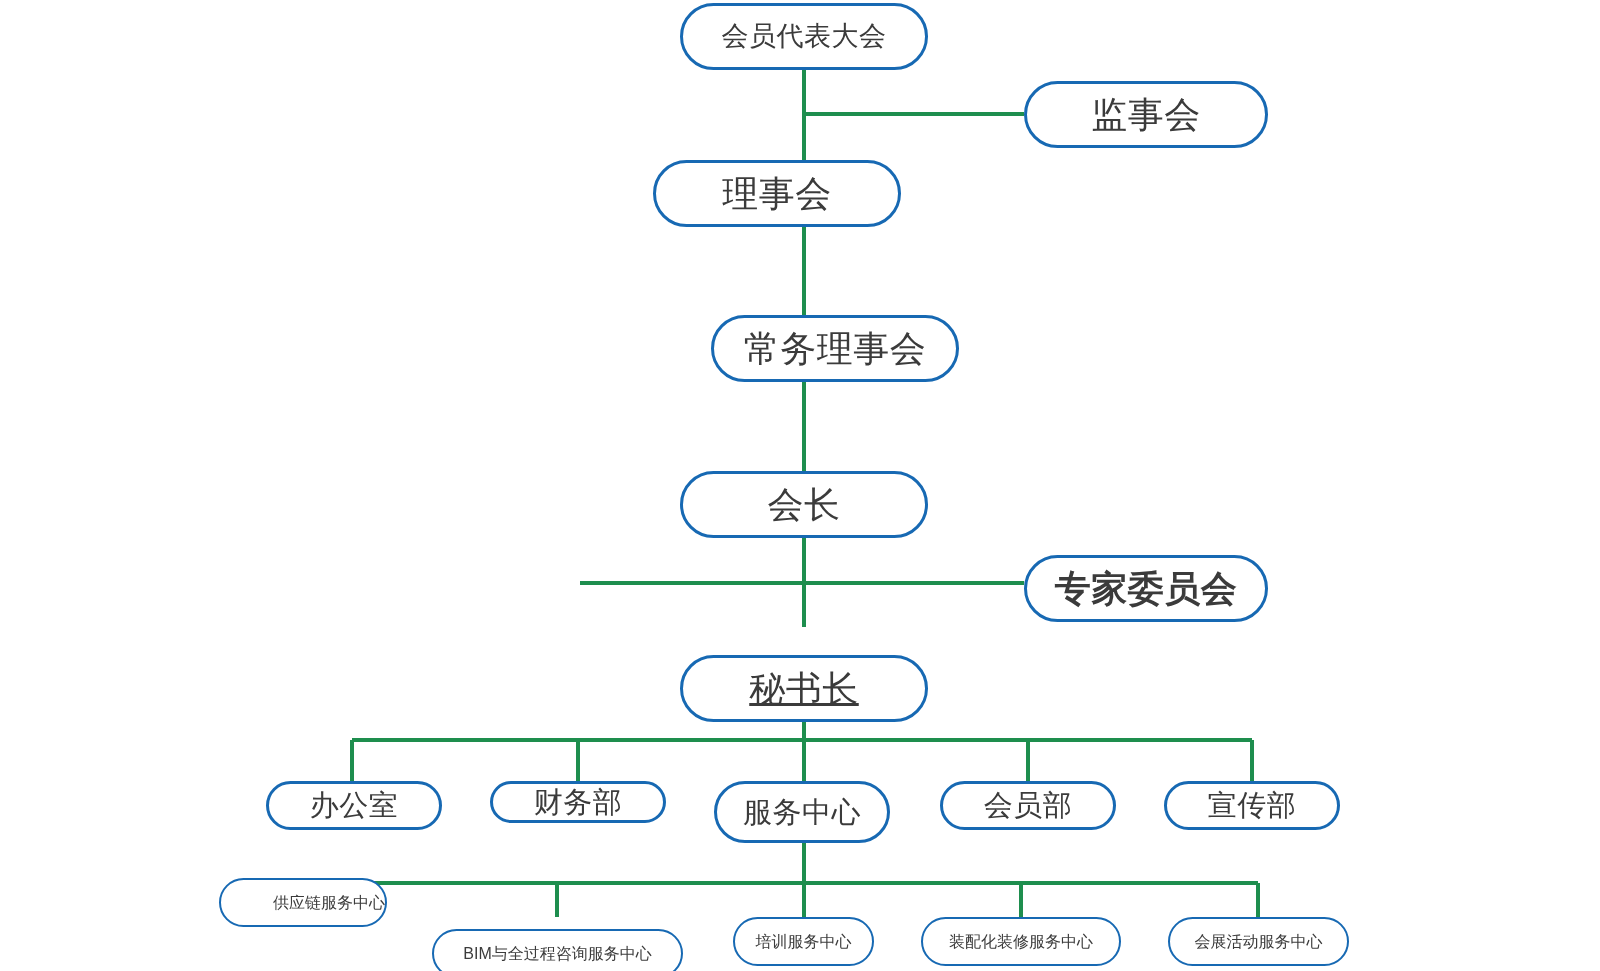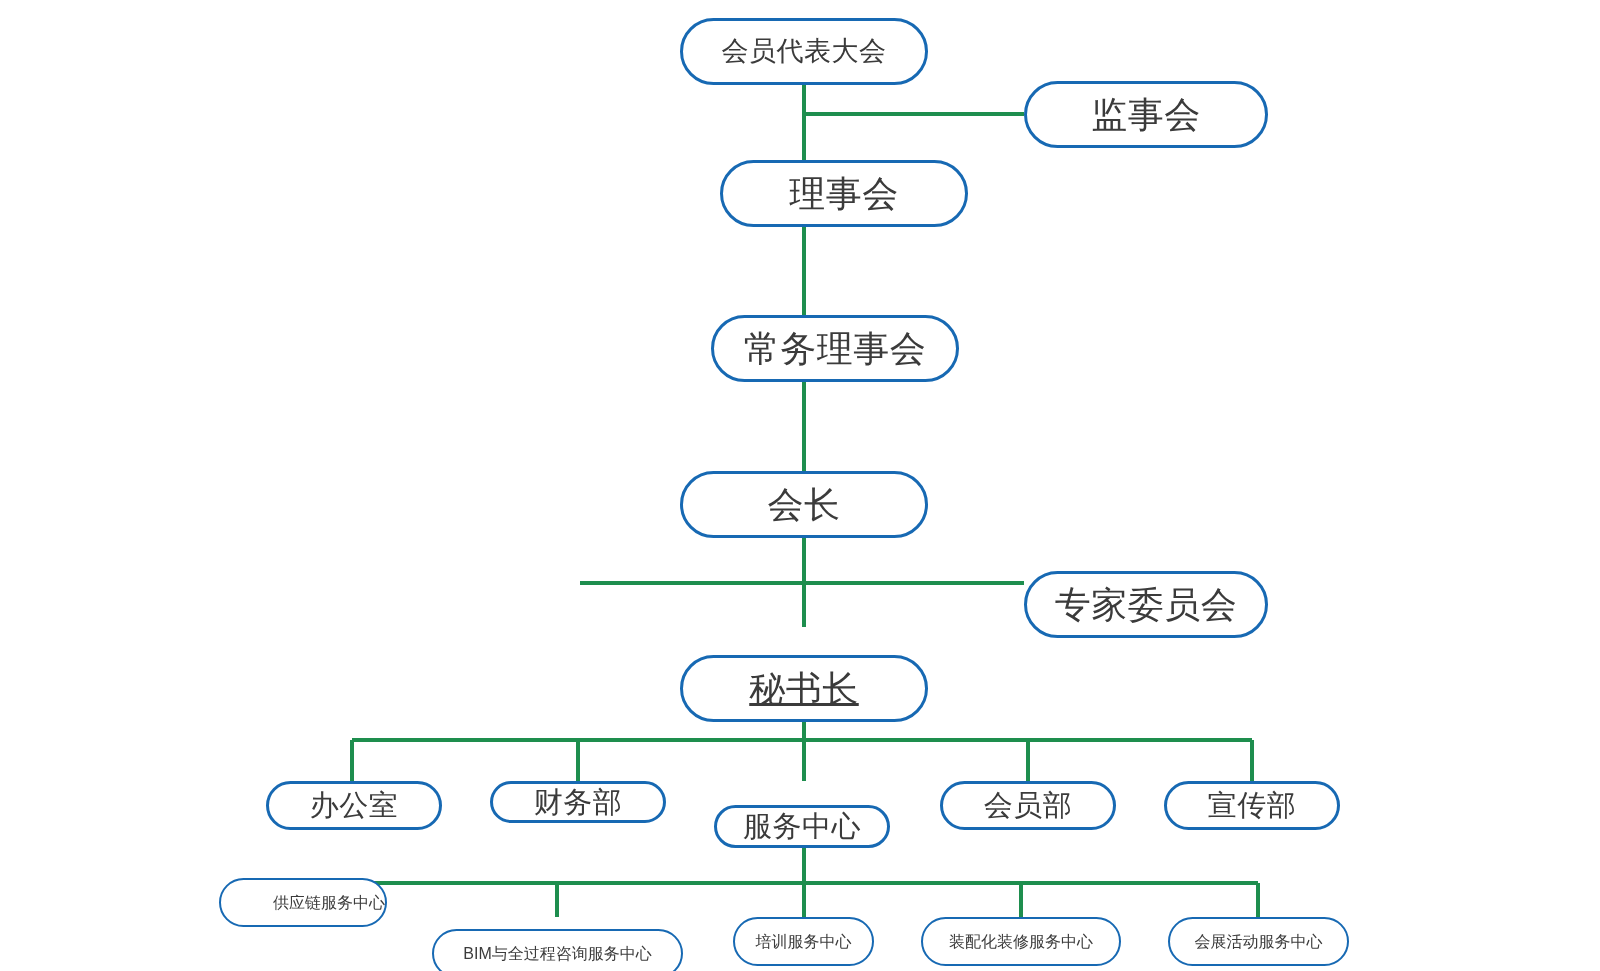--- a/index.html
+++ b/index.html
@@ -86,58 +86,58 @@
       <path d="M 804 830 L 804 883"></path>
       <path d="M 303 883 L 1258 883"></path>
       <path d="M 303 883 L 303 917"></path>
       <path d="M 557 883 L 557 917"></path>
       <path d="M 804 883 L 804 917"></path>
       <path d="M 1021 883 L 1021 917"></path>
       <path d="M 1258 883 L 1258 917"></path>
     </g>
   </svg>
 
-  <div class="node tier-top" style="left:680px; top:18px; width:248px; height:67px;">
+  <div class="node tier-top" style="left:680px; top:3px; width:248px; height:67px;">
     <span class="node-label">会员代表大会</span>
   </div>
 
   <div class="node tier-mid" style="left:1024px; top:81px; width:244px; height:67px;">
     <span class="node-label">监事会</span>
   </div>
 
-  <div class="node tier-mid" style="left:720px; top:160px; width:248px; height:67px;">
+  <div class="node tier-mid" style="left:653px; top:160px; width:248px; height:67px;">
     <span class="node-label">理事会</span>
   </div>
 
   <div class="node tier-mid" style="left:711px; top:315px; width:248px; height:67px;">
     <span class="node-label">常务理事会</span>
   </div>
 
   <div class="node tier-mid" style="left:680px; top:471px; width:248px; height:67px;">
     <span class="node-label">会长</span>
   </div>
 
 
-  <div class="node tier-mid" style="left:1024px; top:571px; width:244px; height:67px;">
+  <div class="node tier-mid" style="left:1024px; top:555px; width:244px; height:67px;font-weight:bold;">
     <span class="node-label">专家委员会</span>
   </div>
 
   <div class="node tier-mid" style="left:680px; top:655px; width:248px; height:67px;text-decoration:underline;">
     <span class="node-label">秘书长</span>
   </div>
 
   <div class="node tier-dept" style="left:266px; top:781px; width:176px; height:49px;">
     <span class="node-label">办公室</span>
   </div>
 
   <div class="node tier-dept" style="left:490px; top:781px; width:176px; height:42px;">
     <span class="node-label">财务部</span>
   </div>
 
-  <div class="node tier-dept" style="left:714px; top:781px; width:176px; height:43px;margin-top:24px;">
+  <div class="node tier-dept" style="left:714px; top:781px; width:176px; height:62px;">
     <span class="node-label">服务中心</span>
   </div>
 
   <div class="node tier-dept" style="left:940px; top:781px; width:176px; height:49px;">
     <span class="node-label">会员部</span>
   </div>
 
   <div class="node tier-dept" style="left:1164px; top:781px; width:176px; height:49px;">
     <span class="node-label">宣传部</span>
   </div>

